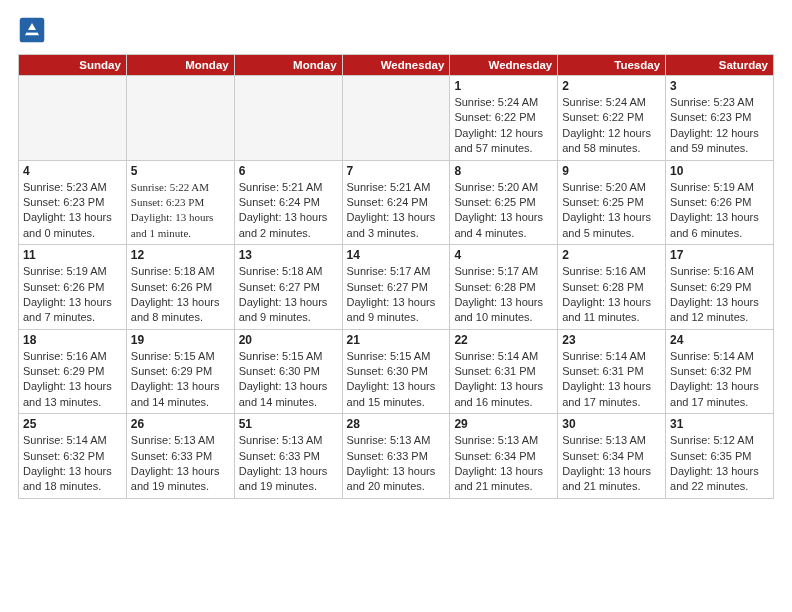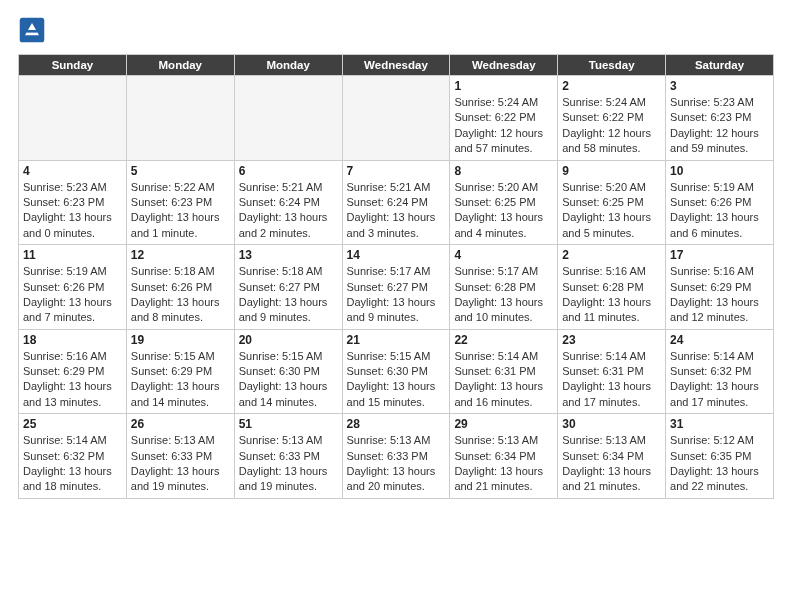--- a/index.html
+++ b/index.html
@@ -43,26 +43,26 @@
     .location {
       font-size: 14px;
       color: #444;
     }
     .calendar {
       width: 100%;
       border-collapse: collapse;
       table-layout: fixed;
     }
     .calendar th {
-      background: #404040;
+      background: #b91c1c;
       color: #fff;
       font-size: 11.5px;
       font-weight: bold;
       padding: 4px 5px;
-      text-align: center;
+      text-align: right;
       border: 1px solid #ccc;
     }
     .calendar td {
       vertical-align: top;
       border: 1px solid #ccc;
       padding: 3px 4px;
       font-size: 9.5px;
       color: #222;
       background: #fff;
       height: 78px;
@@ -153,21 +153,21 @@
         <tr>
           <td>
             <span class="day-num">4</span>
             <div class="day-info" style="white-space: pre-line;">Sunrise: 5:23 AM
 Sunset: 6:23 PM
 Daylight: 13 hours
 and 0 minutes.</div>
           </td>
           <td>
             <span class="day-num">5</span>
-            <div class="day-info" style="white-space: pre-line;">Sunrise: 5:22 AM
+            <div class="day-info" style="white-space: pre-line; font-family: Liberation Serif, serif;">Sunrise: 5:22 AM
 Sunset: 6:23 PM
 Daylight: 13 hours
 and 1 minute.</div>
           </td>
           <td>
             <span class="day-num">6</span>
             <div class="day-info" style="white-space: pre-line;">Sunrise: 5:21 AM
 Sunset: 6:24 PM
 Daylight: 13 hours
 and 2 minutes.</div>

